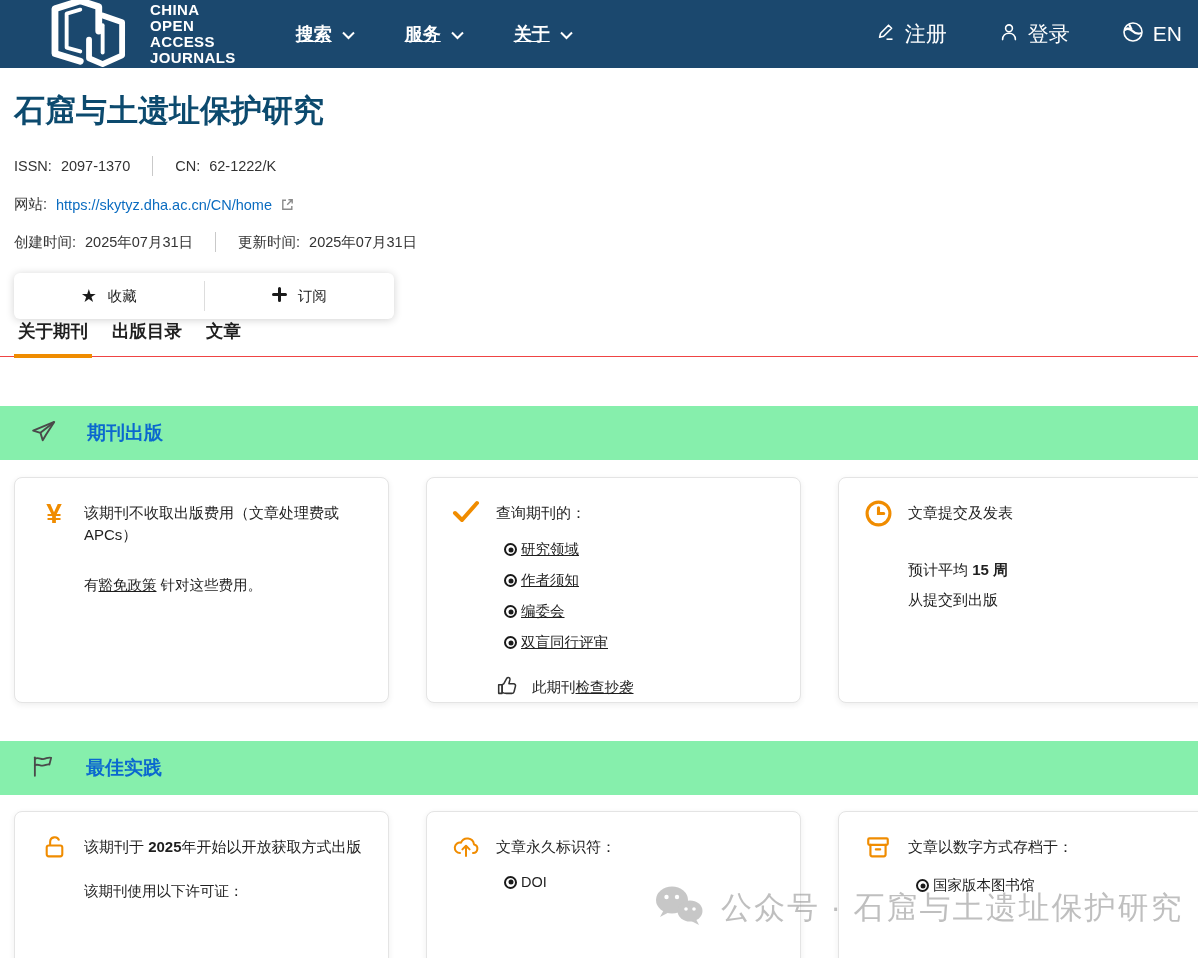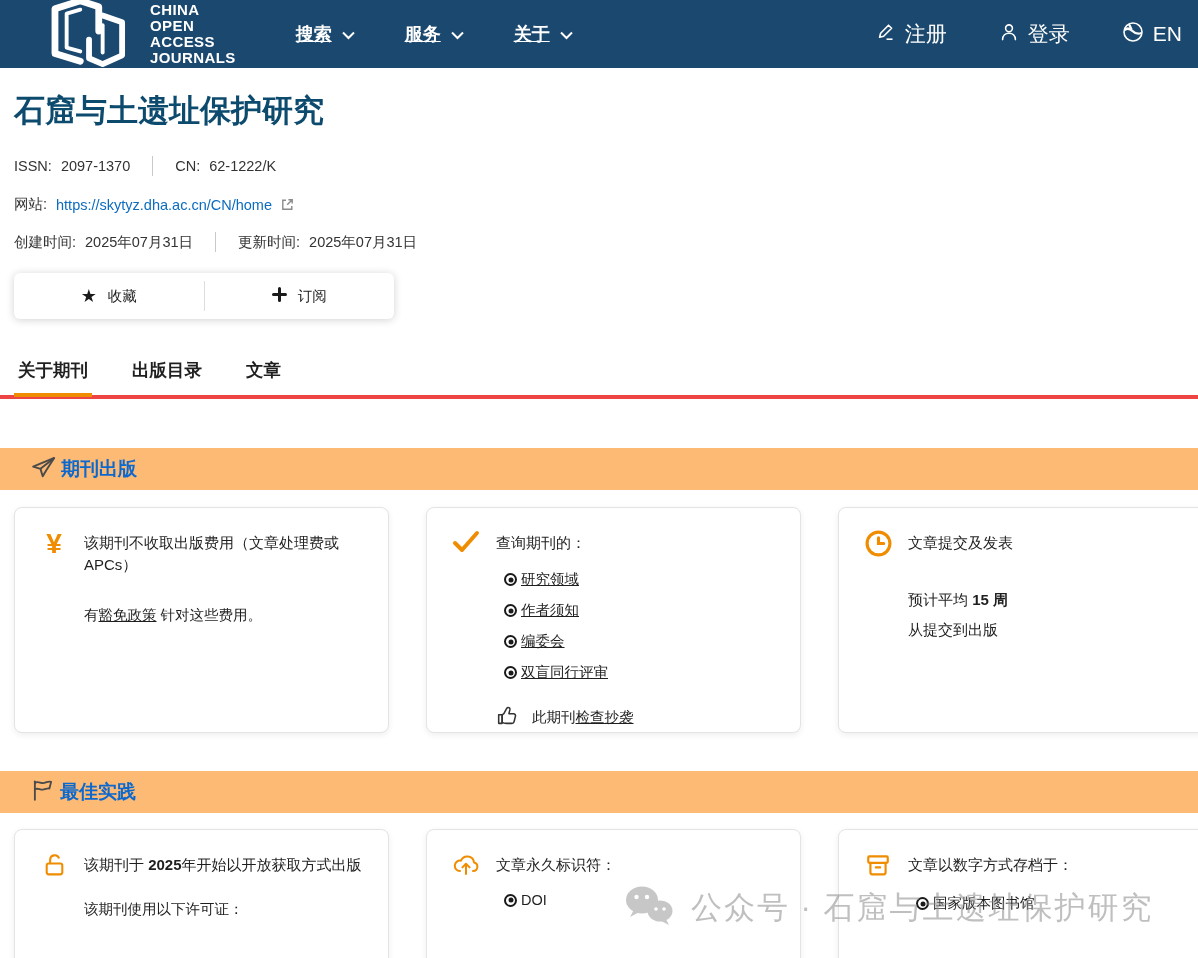--- a/index.html
+++ b/index.html
@@ -35,26 +35,26 @@
   .actions-card {
     margin: 21px 14px 0; width: 380px; height: 46px; background: #fff;
     border-radius: 6px; box-shadow: 0 1px 8px rgba(0,0,0,0.18);
     display: flex; align-items: center;
   }
   .action-btn { flex: 1; display: flex; align-items: center; justify-content: center; gap: 11px; font-size: 14.5px; cursor: pointer; color: #1a1a1a; }
   .star-glyph { font-size: 18px; line-height: 1; color: #1a1a1a; }
   .action-div { width: 1px; height: 30px; background: #ddd; }
 
   
-  .tabs { margin-top: 39px; padding: 0 14px; border-bottom: 4px solid #ef4444; display: flex; gap: 36px; }
+  .tabs { padding: 0 14px; border-bottom: 1px solid #ef4444; display: flex; gap: 16px; }
   .tab { font-size: 17.5px; font-weight: bold; color: #1f1f1f; padding: 0 4px 13px; cursor: pointer; position: relative; }
   .tab.active::after { content: ""; position: absolute; left: 0; right: 0; bottom: -2px; height: 4px; background: #ef8c00; }
 
   
-  .section-band { height: 42px; background: #fdba74; display: flex; align-items: center; gap: 4px; padding: 0 30px; }
+  .section-band { height: 54px; background: #86efac; display: flex; align-items: center; gap: 30px; padding: 0 30px; }
   .section-band.first { margin-top: 49px; }
   .section-band.second { margin-top: 38px; }
   .section-title { font-size: 19px; font-weight: bold; color: #0b68cf; }
 
   
   .cards-row { display: flex; gap: 37px; margin: 17px 0 0 14px; width: 1240px; }
   .cards-row.bottom { margin-top: 16px; }
   .card {
     width: 375px; background: #fff; border: 1px solid #e4e4e4; border-radius: 8px;
     box-shadow: 0 2px 6px rgba(0,0,0,0.07); padding: 24px;
@@ -74,21 +74,21 @@
   .bullet-item { display: flex; align-items: center; gap: 4px; margin-top: 12px; font-size: 14.5px; }
   .bullet { width: 13px; height: 13px; border: 2px solid #1a1a1a; border-radius: 50%; position: relative; flex: 0 0 auto; }
   .bullet::after { content: ""; position: absolute; left: 50%; top: 50%; transform: translate(-50%,-50%); width: 5px; height: 5px; border-radius: 50%; background: #1a1a1a; }
 
   .plag-row { display: flex; align-items: center; gap: 13px; margin-top: 22px; font-size: 14.5px; }
 
   .license-label { margin-top: 22px; }
 
   
   .watermark {
-    position: absolute; left: 622px; top: 884px; z-index: 6;
+    position: absolute; left: 652px; top: 884px; z-index: 6;
     display: flex; align-items: center; gap: 17px;
     opacity: 0.55; pointer-events: none;
   }
   .wm-text { font-size: 31px; color: #8c8c8c; letter-spacing: 2px; white-space: nowrap; }
 </style>
 </head>
 <body>
 
 <header class="navbar">
   <div class="logo">

